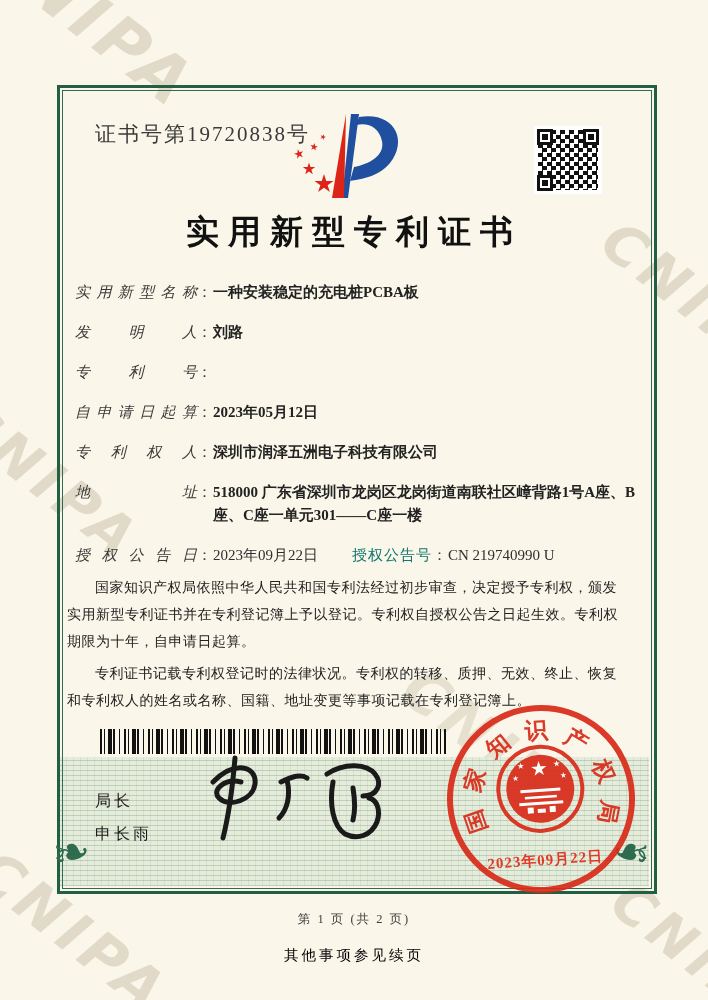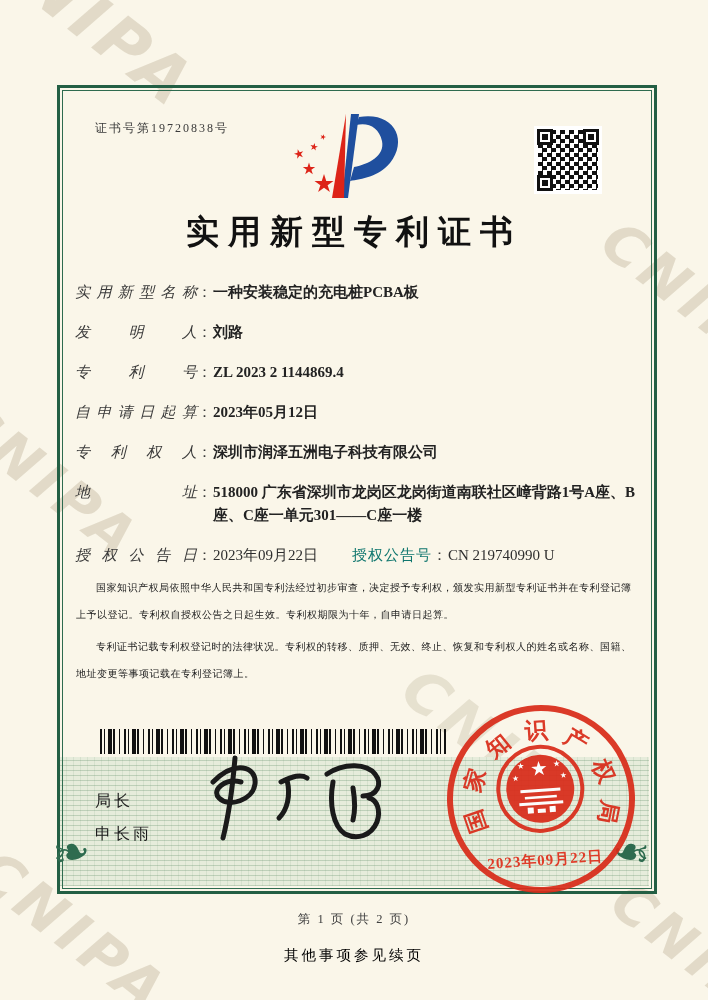--- a/index.html
+++ b/index.html
@@ -39,21 +39,21 @@
       repeating-linear-gradient(0deg, rgba(96,142,104,.30) 0 1px, transparent 1px 5px),
       repeating-linear-gradient(90deg, rgba(96,142,104,.12) 0 1px, transparent 1px 7px);
   }
   .corner{position:absolute;z-index:2;color:#2e6b4f;line-height:1;}
   .corner .c1{font-size:46px;display:block;}
   .corner-left{left:52px;top:830px;transform:rotate(-12deg);}
   .corner-right{left:612px;top:830px;transform:rotate(12deg) scaleX(-1);}
   
   .cert-no{
     position:absolute;left:95px;top:120px;z-index:2;
-    font-size:12px;letter-spacing:2px;color:#3a3a3a;
+    font-size:21px;letter-spacing:2px;color:#3a3a3a;
   }
   .logo{position:absolute;left:290px;top:110px;z-index:2;}
   .qr{
     position:absolute;left:534px;top:126px;width:68px;height:68px;z-index:2;
     background:#fff;
   }
   .qr-pattern{
     position:absolute;inset:4px;
     background:conic-gradient(#111 0 25%, #fff 0 50%, #111 0 75%, #fff 0);
     background-size:9px 9px;
@@ -70,22 +70,22 @@
   .frow{display:flex;margin-bottom:17px;line-height:23px;}
   .flabel{
     width:122px;flex:0 0 122px;text-align:justify;text-align-last:justify;color:#3a3a3a;font-style:italic;
   }
   .fcolon{flex:0 0 16px;color:#3a3a3a;}
   .fvalue{flex:1;color:#222;font-weight:bold;}
   .grant-row{display:flex;line-height:23px;margin-top:2px;}
   .grant2{margin-left:34px;display:flex;}
   .grant2 .glabel{letter-spacing:1px;color:#0f766e;}
   
-  .paras{position:absolute;left:76px;top:574px;width:558px;z-index:2;
-    font-size:10px;line-height:27px;color:#222;}
+  .paras{position:absolute;left:67px;top:574px;width:558px;z-index:2;
+    font-size:14px;line-height:27px;color:#222;}
   .paras p{margin:0 0 5px 0;text-indent:2em;letter-spacing:.5px;}
   
   .barcode{
     position:absolute;left:100px;top:729px;width:346px;height:25px;z-index:2;
     background:repeating-linear-gradient(90deg,
       #111 0 2px, transparent 2px 4px,
       #111 4px 5px, transparent 5px 8px,
       #111 8px 12px, transparent 12px 13px,
       #111 13px 15px, transparent 15px 19px,
       #111 19px 20px, transparent 20px 24px);
@@ -177,21 +177,20 @@
       <span class="fvalue">一种安装稳定的充电桩PCBA板</span>
     </div>
     <div class="frow">
       <span class="flabel">发明人</span>
         <span class="fcolon">：</span>
       <span class="fvalue">刘路</span>
     </div>
     <div class="frow">
       <span class="flabel">专利号</span>
         <span class="fcolon">：</span>
-      <span class="fvalue">ZL 2023 2 1144869.4</span>
     </div>
     <div class="frow">
       <span class="flabel">自申请日起算</span>
         <span class="fcolon">：</span>
       <span class="fvalue">2023年05月12日</span>
     </div>
     <div class="frow">
       <span class="flabel">专利权人</span>
         <span class="fcolon">：</span>
       <span class="fvalue">深圳市润泽五洲电子科技有限公司</span>

